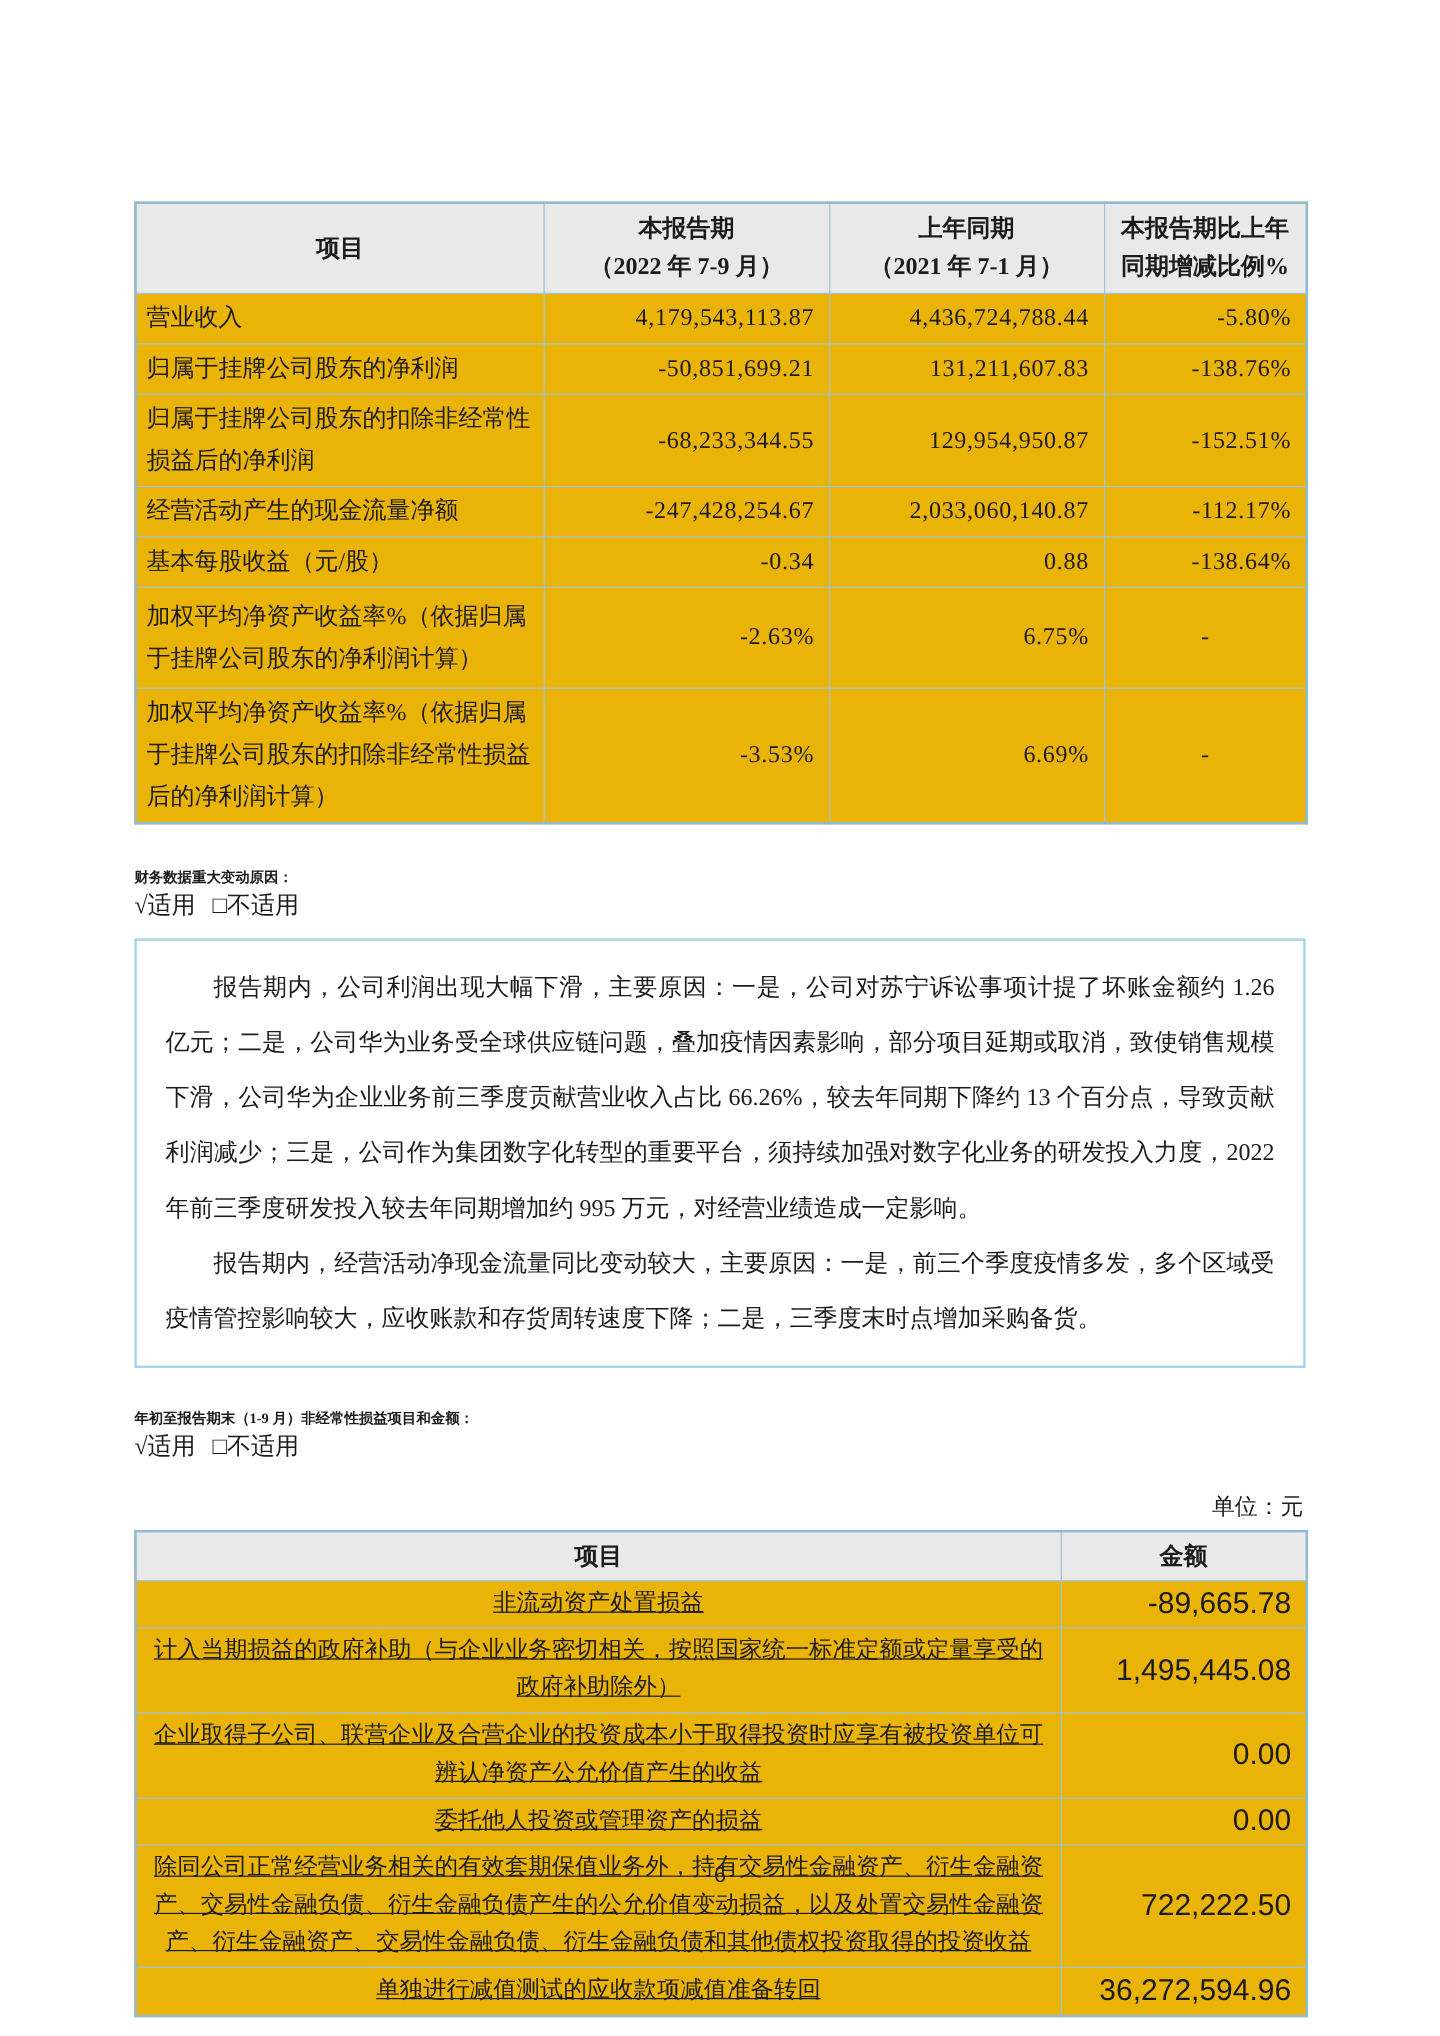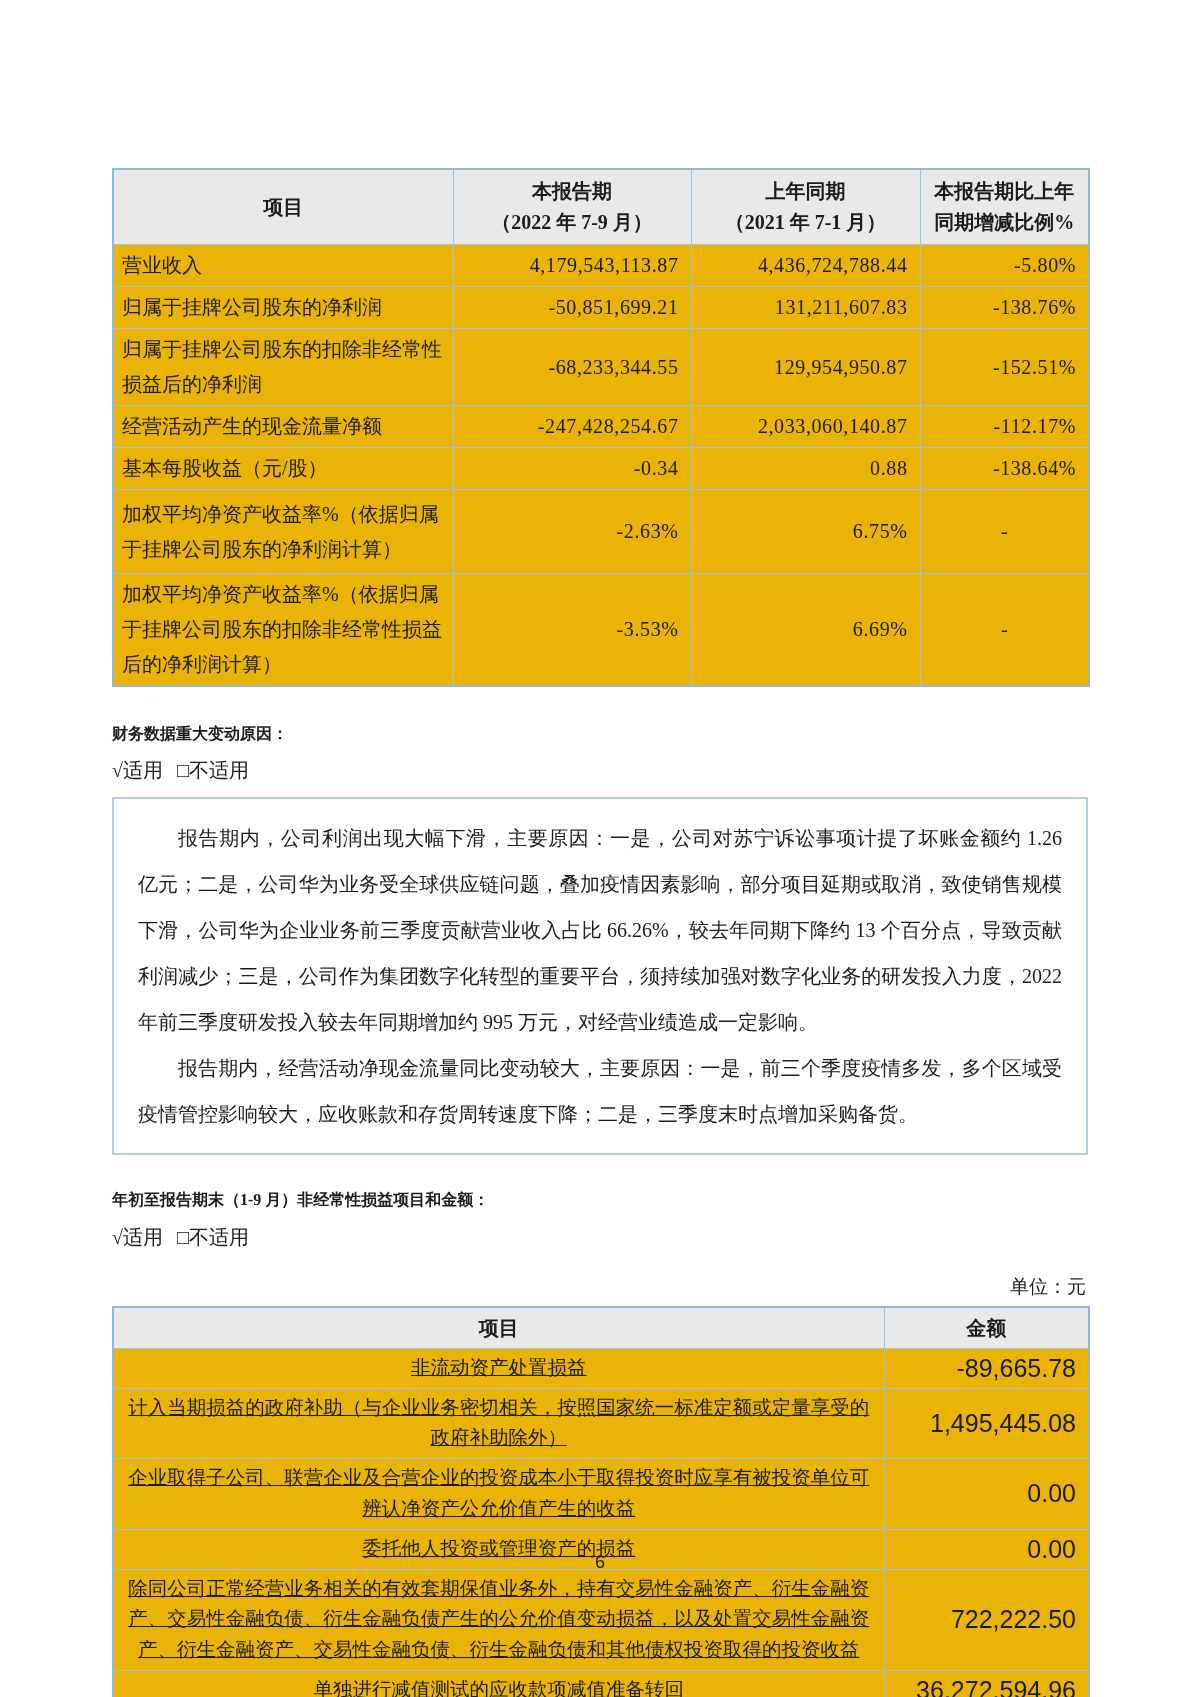--- a/index.html
+++ b/index.html
@@ -11,22 +11,22 @@
   table{border-collapse:collapse;table-layout:fixed;width:976px;background:#eab308;}
   .t1{border:2px solid #8fb9d8;}
   .t1 th,.t1 td{border:1px solid #9dc4df;font-size:20px;vertical-align:middle;}
   .t1 thead th{background:#e9e9e9;font-weight:bold;text-align:center;line-height:1.55;padding:6px 4px;}
   .t1 td.lbl{text-align:left;padding:3px 8px;line-height:1.75;}
   .t1 td.num{text-align:right;padding:3px 12px;letter-spacing:0.6px;white-space:nowrap;}
   .t1 td.ctr{text-align:center;padding:3px 8px;}
   .t1 tr.h68{height:66px;} .t1 tr.h34{height:36px;} .t1 tr.h64{height:72px;}
   .t1 tr.h76{height:84px;} .t1 tr.h100{height:112px;}
 
-  .sec-title{font-weight:bold;font-size:16px;margin:36px 0 0 0;line-height:1.4;}
-  .check-line{font-size:20px;margin-top:10px;line-height:1.5;}
+  .sec-title{font-weight:bold;font-size:12px;margin:36px 0 0 0;line-height:1.4;}
+  .check-line{font-size:20px;line-height:1.5;}
   .check-line .gap{display:inline-block;width:14px;}
 
   .reason-box{border:2px solid #abd3e8;margin-top:12px;padding:16px 24px 16px 24px;}
   .reason-box p{margin:0;font-size:20px;line-height:2.3;text-align:justify;text-indent:2em;}
 
   .unit-line{font-size:19px;text-align:right;margin:22px 2px 6px 0;}
 
   .t2{border:2px solid #8fb9d8;}
   .t2 th,.t2 td{border:1px solid #9dc4df;vertical-align:middle;}
   .t2 thead th{background:#e9e9e9;font-weight:bold;text-align:center;font-size:20px;padding:5px 6px;line-height:1.5;}

